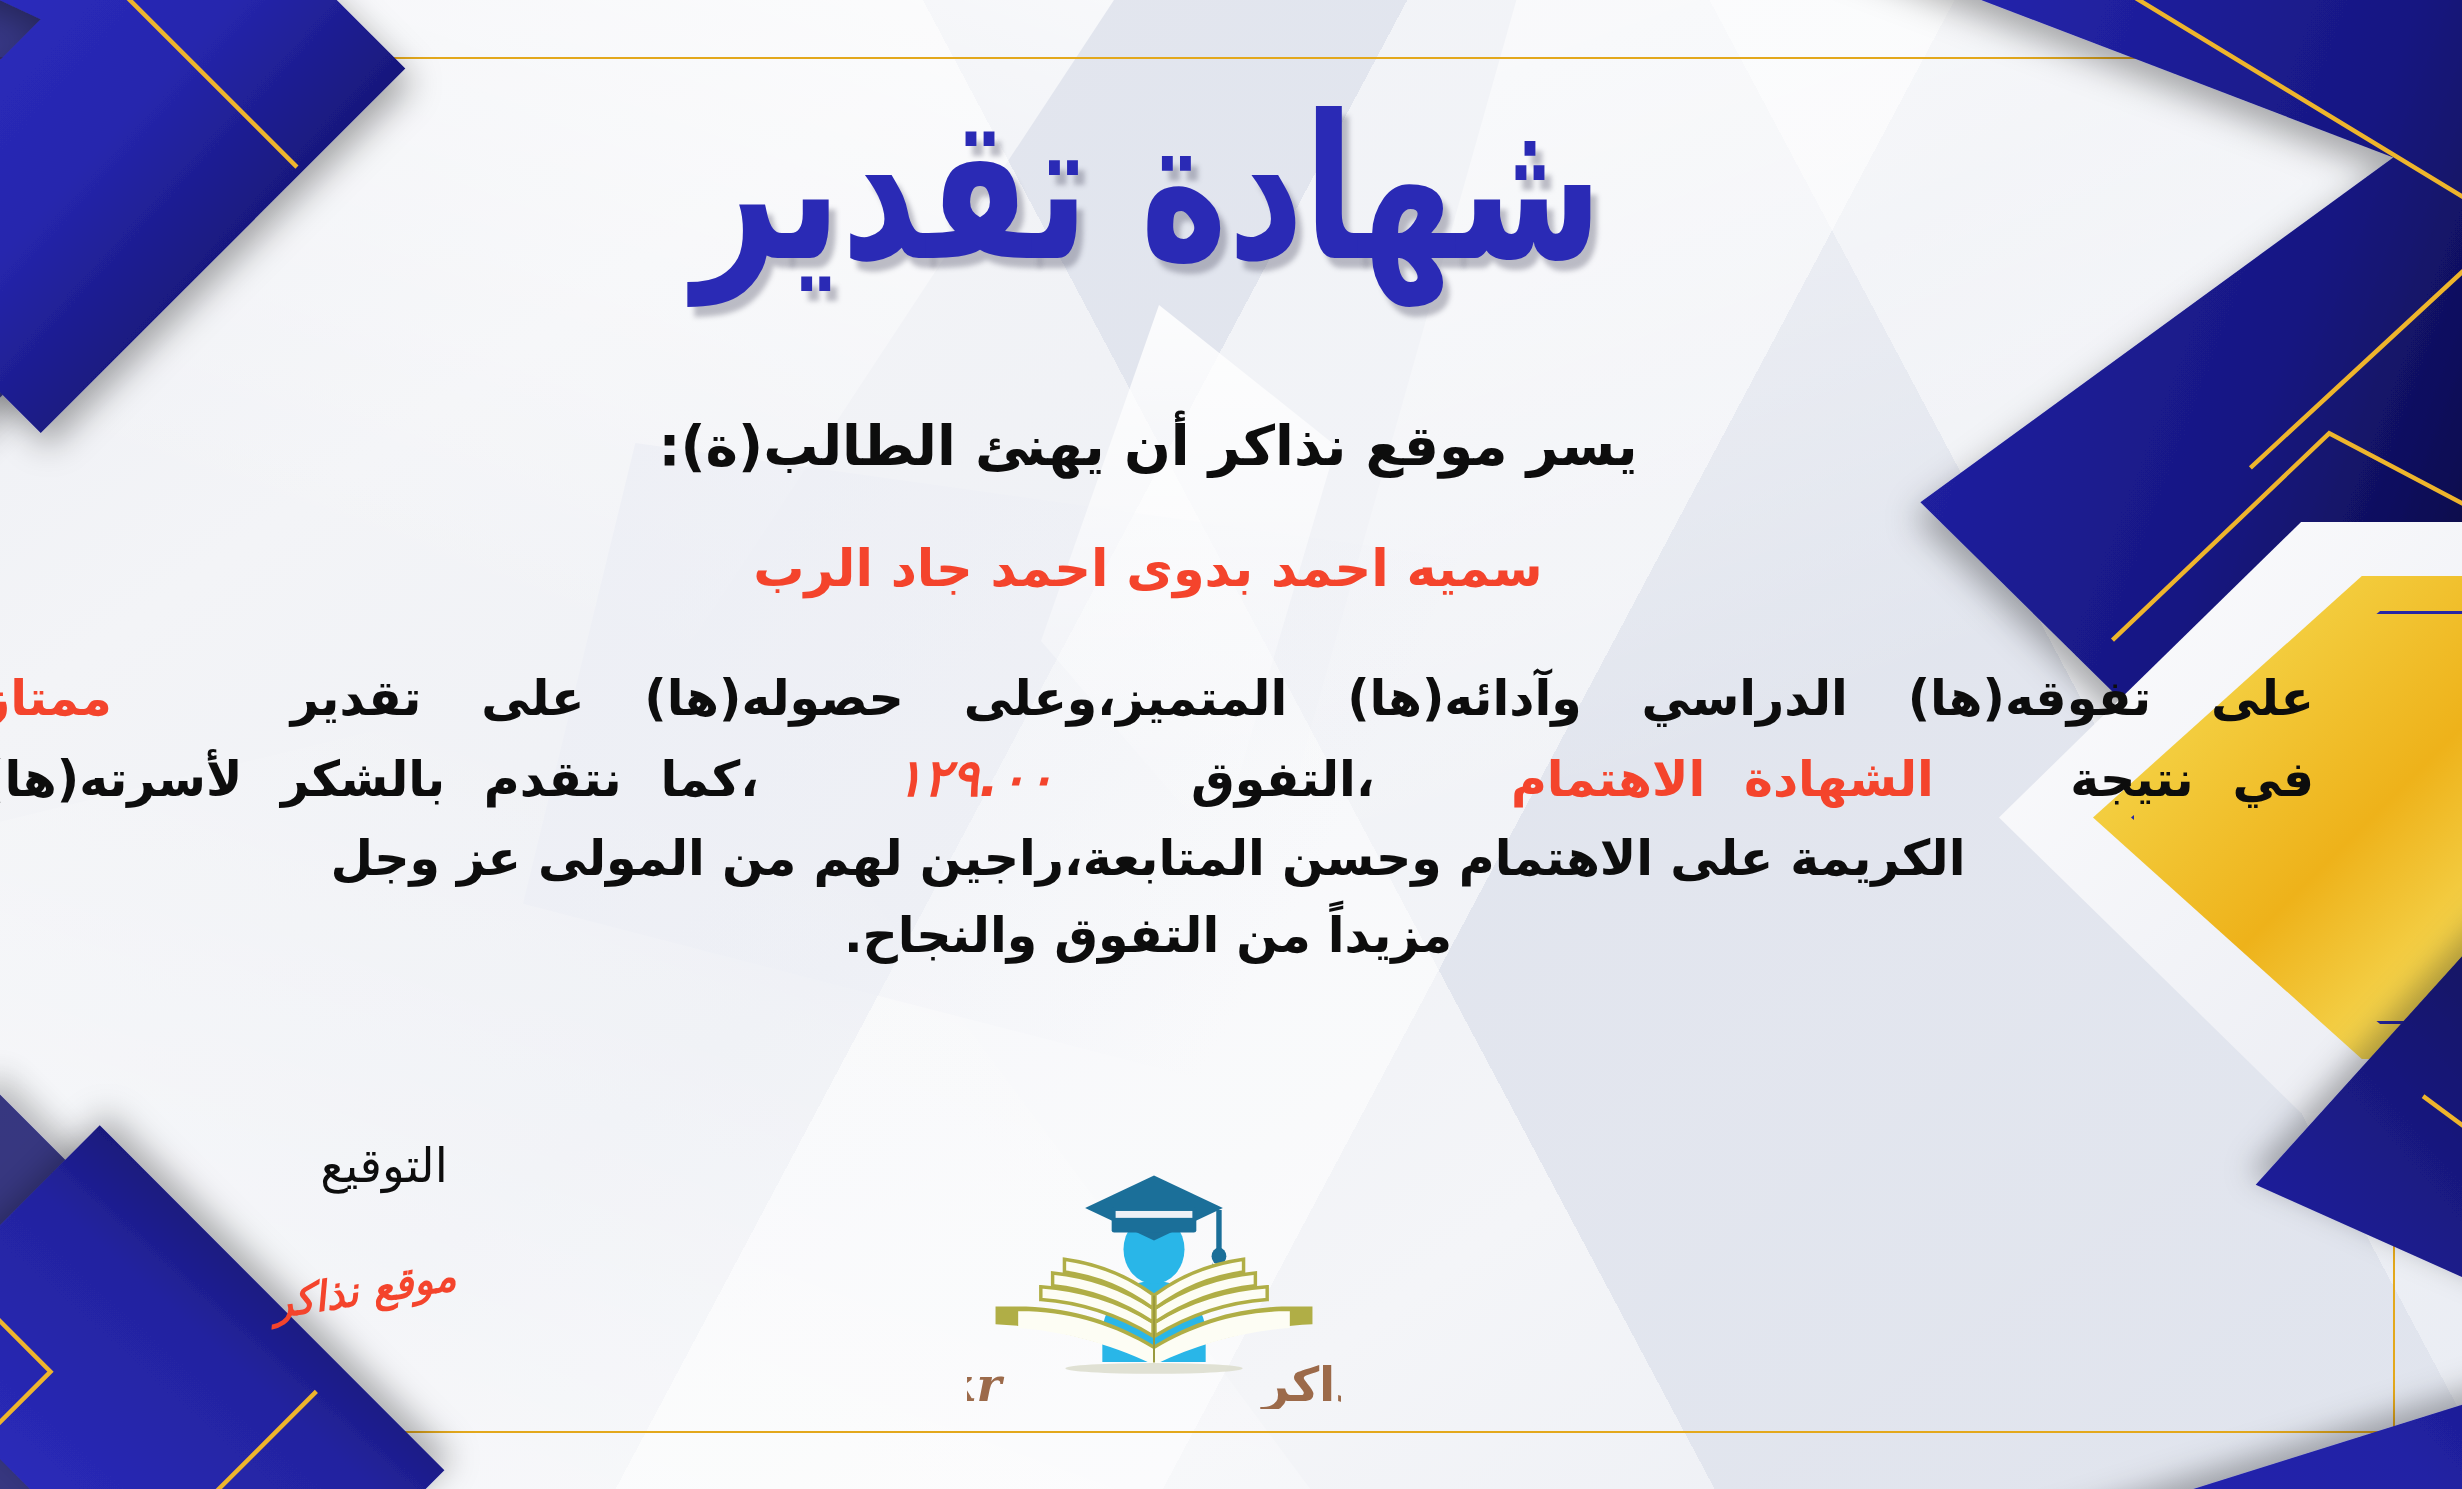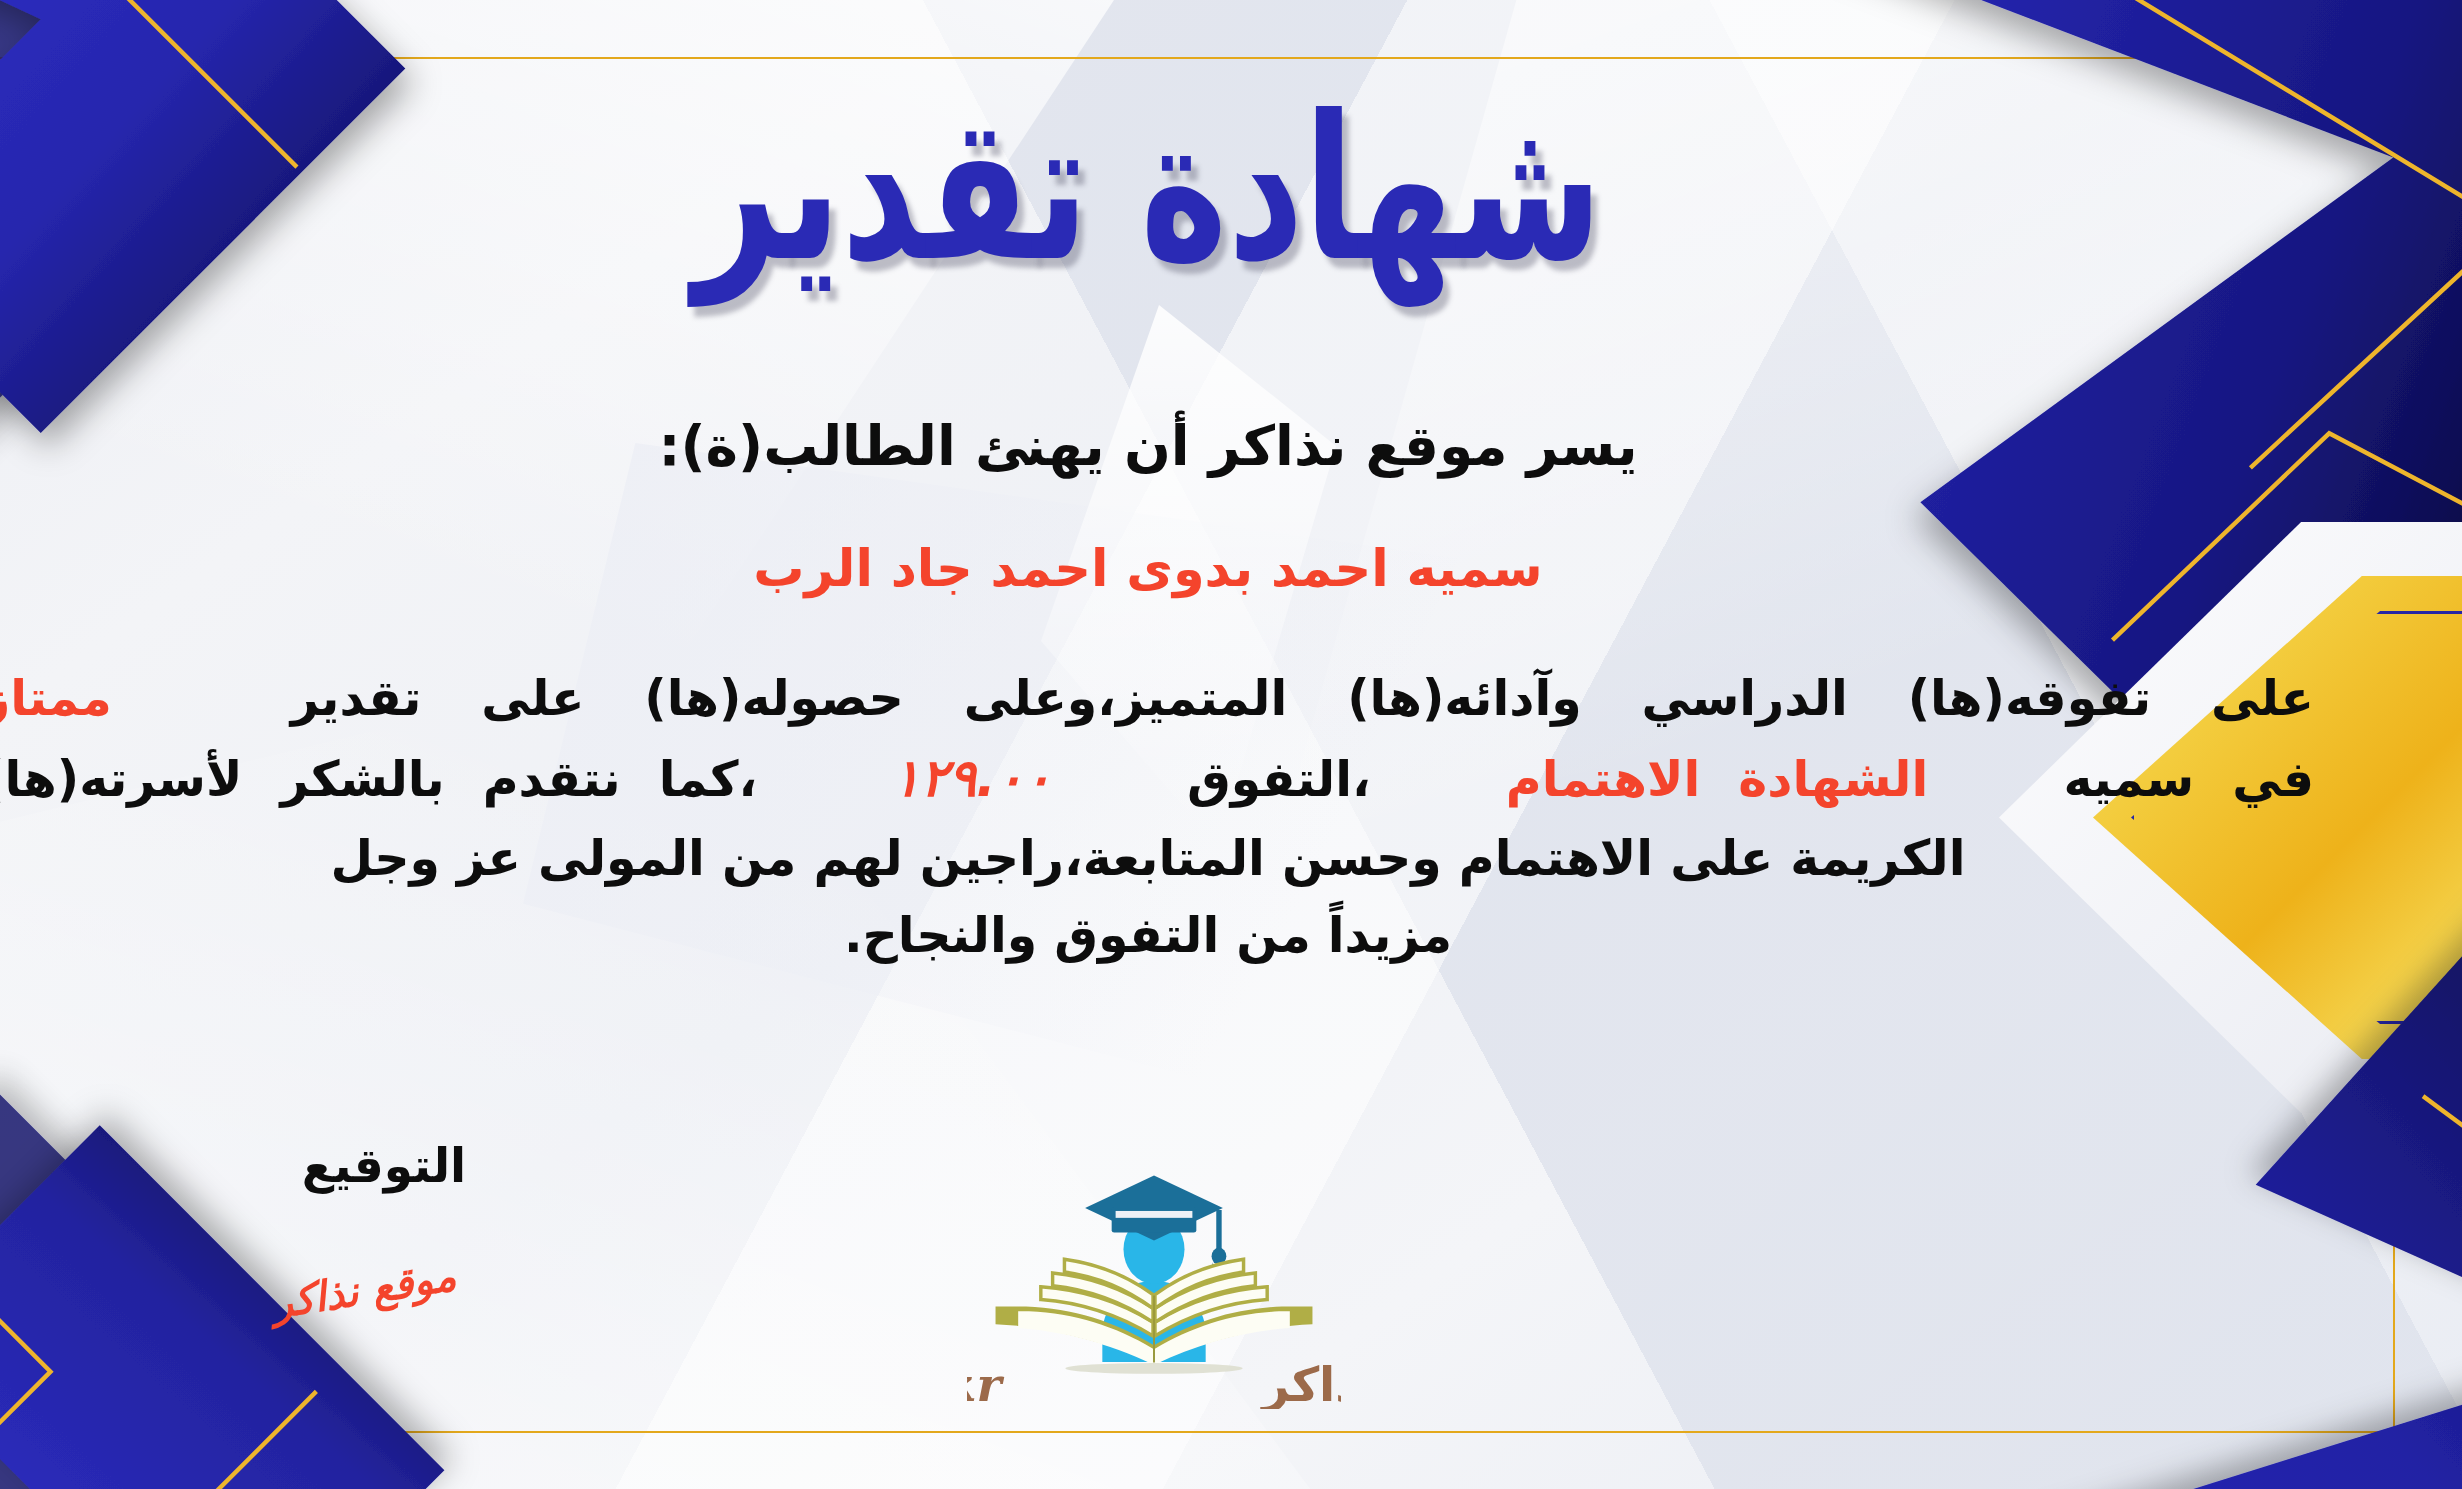--- a/index.html
+++ b/index.html
@@ -94,21 +94,21 @@
   }
   .body-line{display:block;white-space:nowrap;}
   .l1{text-align:justify;text-align-last:justify;white-space:normal;}
   .l2{text-align:justify;text-align-last:justify;white-space:normal;}
   .hl{color:#f4442c;}
   .gap{display:inline-block;width:59px;}
   .num{color:#f4442c;font-size:52px;letter-spacing:1px;font-style:italic;}
 
   .sign-label{
     position:absolute;right:1940px;top:1138px;width:276px;
-    text-align:center;font-size:47px;font-weight:700;color:#0d0d0d;
+    text-align:center;font-size:47px;font-weight:400;color:#0d0d0d;
   }
   .sign-mark{
     position:absolute;right:1960px;top:1266px;width:276px;
     text-align:center;color:#f4442c;
     font-family:"DejaVu Serif","Liberation Serif",serif;
     font-size:41px;font-style:italic;font-weight:700;
     transform:rotate(-9deg);
   }
 
   
@@ -229,21 +229,21 @@
 
     <div class="body-block">
 
       <span class="body-line l1">
         <span>على تفوقه(ها) الدراسي وآدائه(ها) المتميز،وعلى حصوله(ها) على تقدير</span>
         <span class="gap"></span>
         <span class="hl">ممتاز</span>
       </span>
 
       <span class="body-line l2">
-        <span>في سميه</span>
+        <span>في نتيجة</span>
         <span class="gap"></span>
         <span class="hl">الشهادة الاهتمام</span>
         <span class="gap"></span>
         <span>،التفوق</span>
         <span class="gap"></span>
         <span class="num">١٢٩.٠٠</span>
         <span class="gap"></span>
         <span>،كما نتقدم بالشكر لأسرته(ها)</span>
       </span>
 

